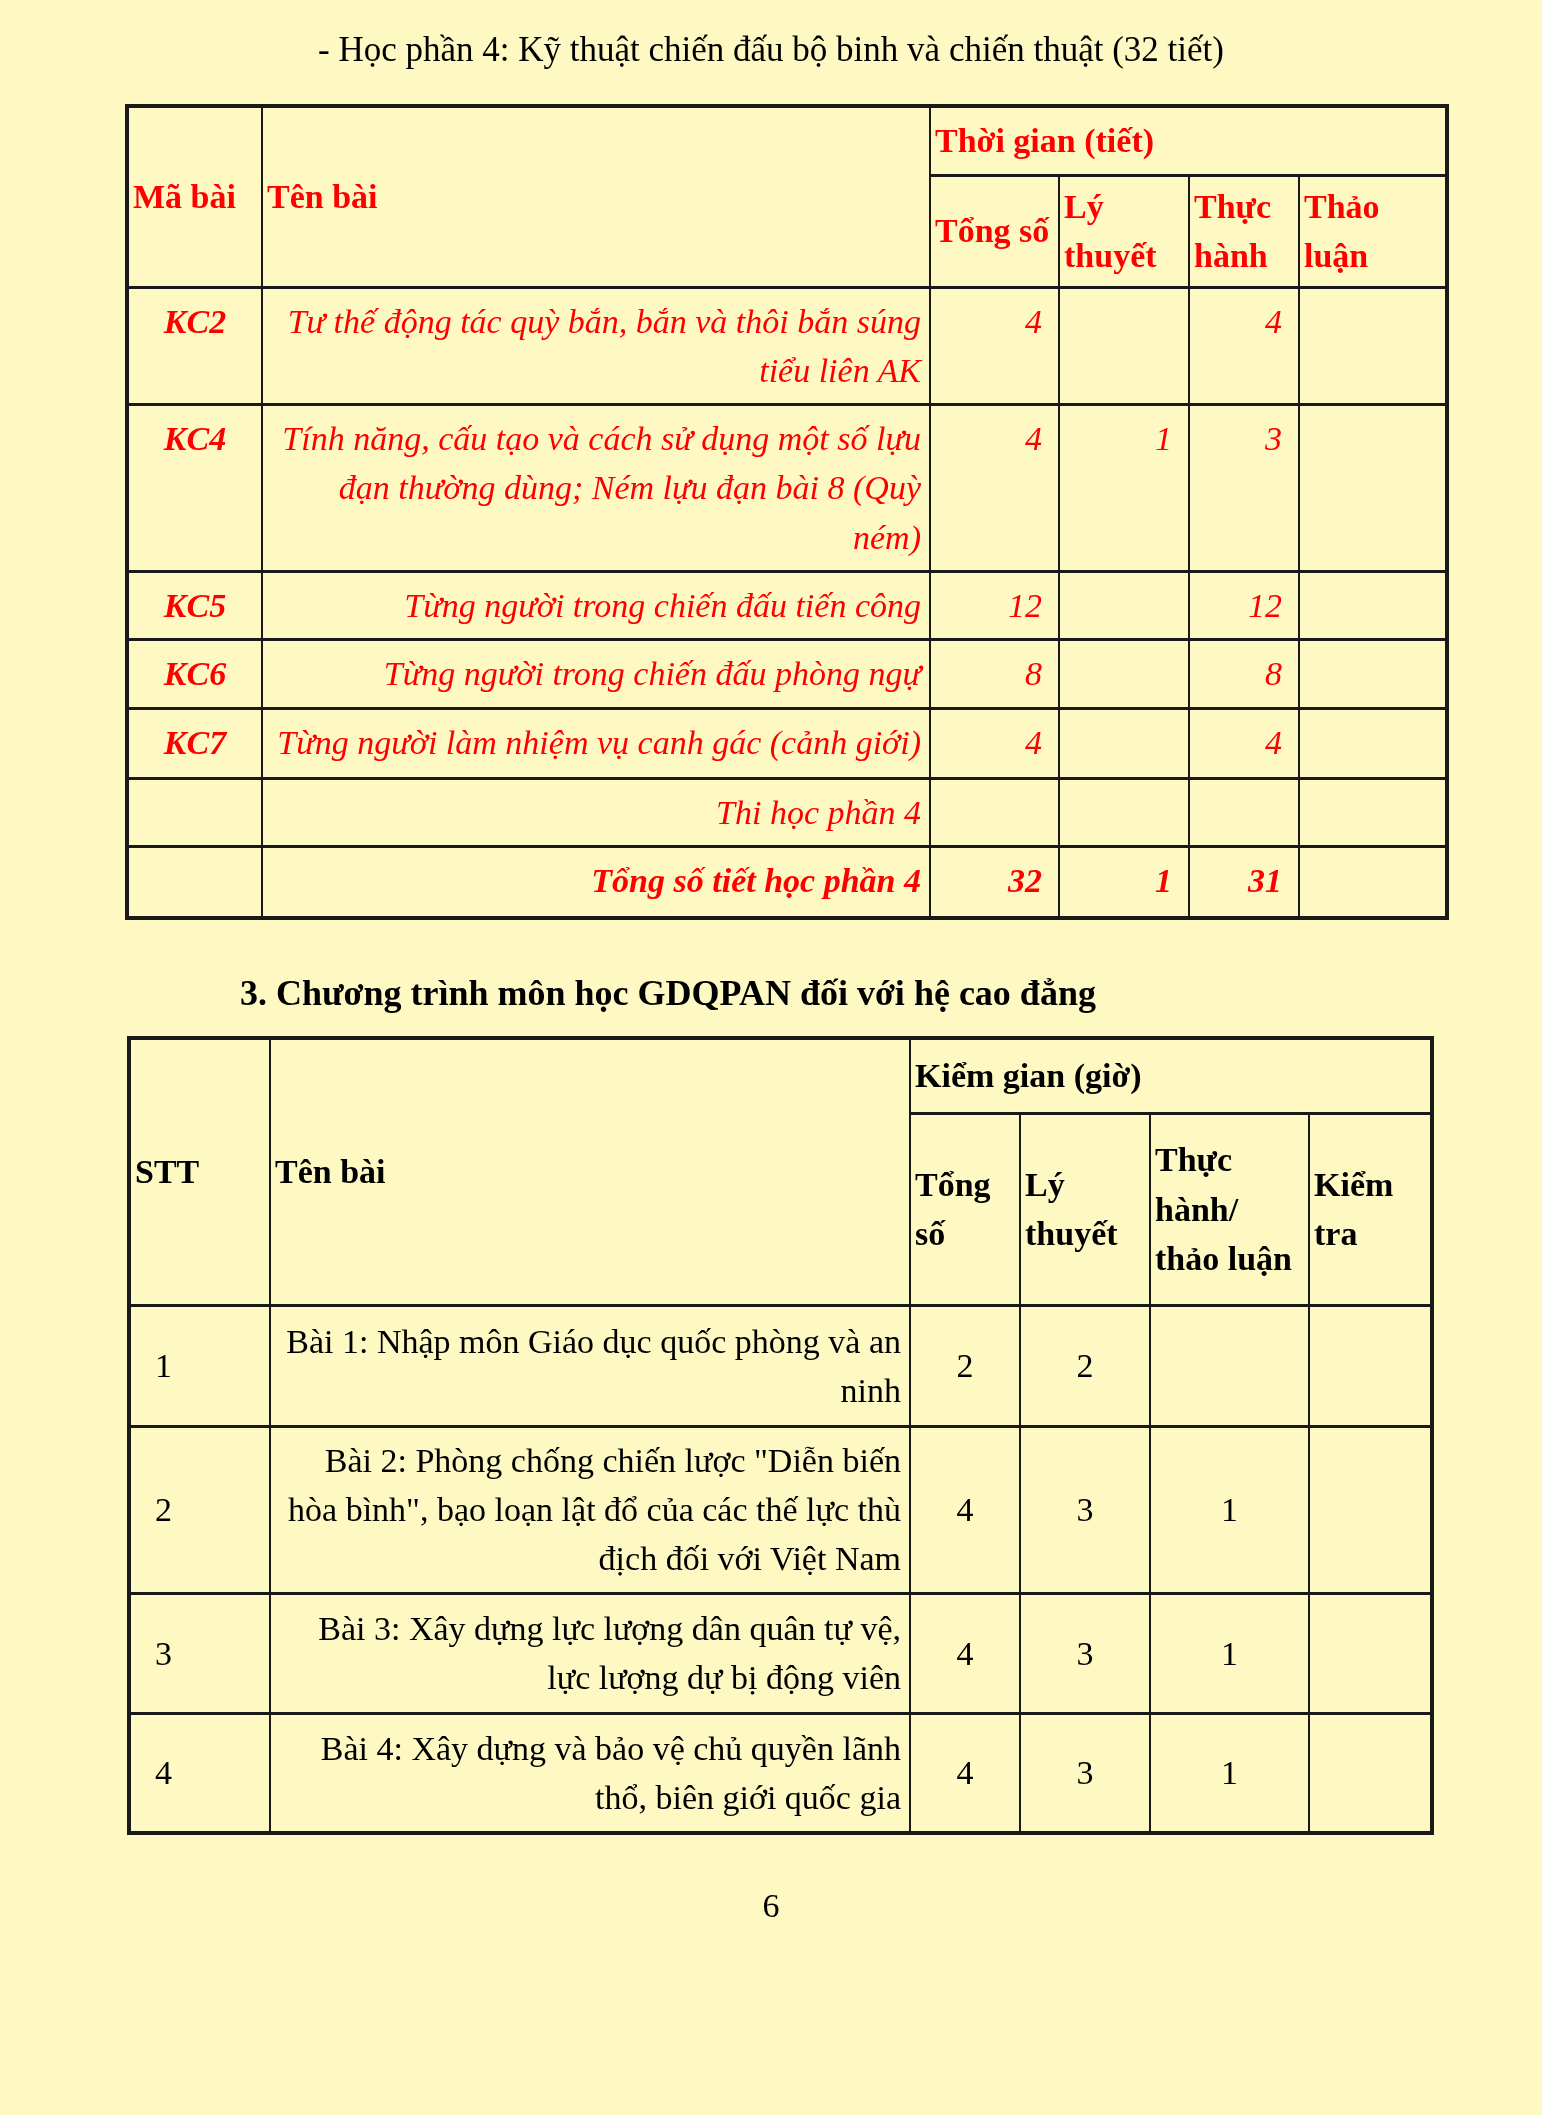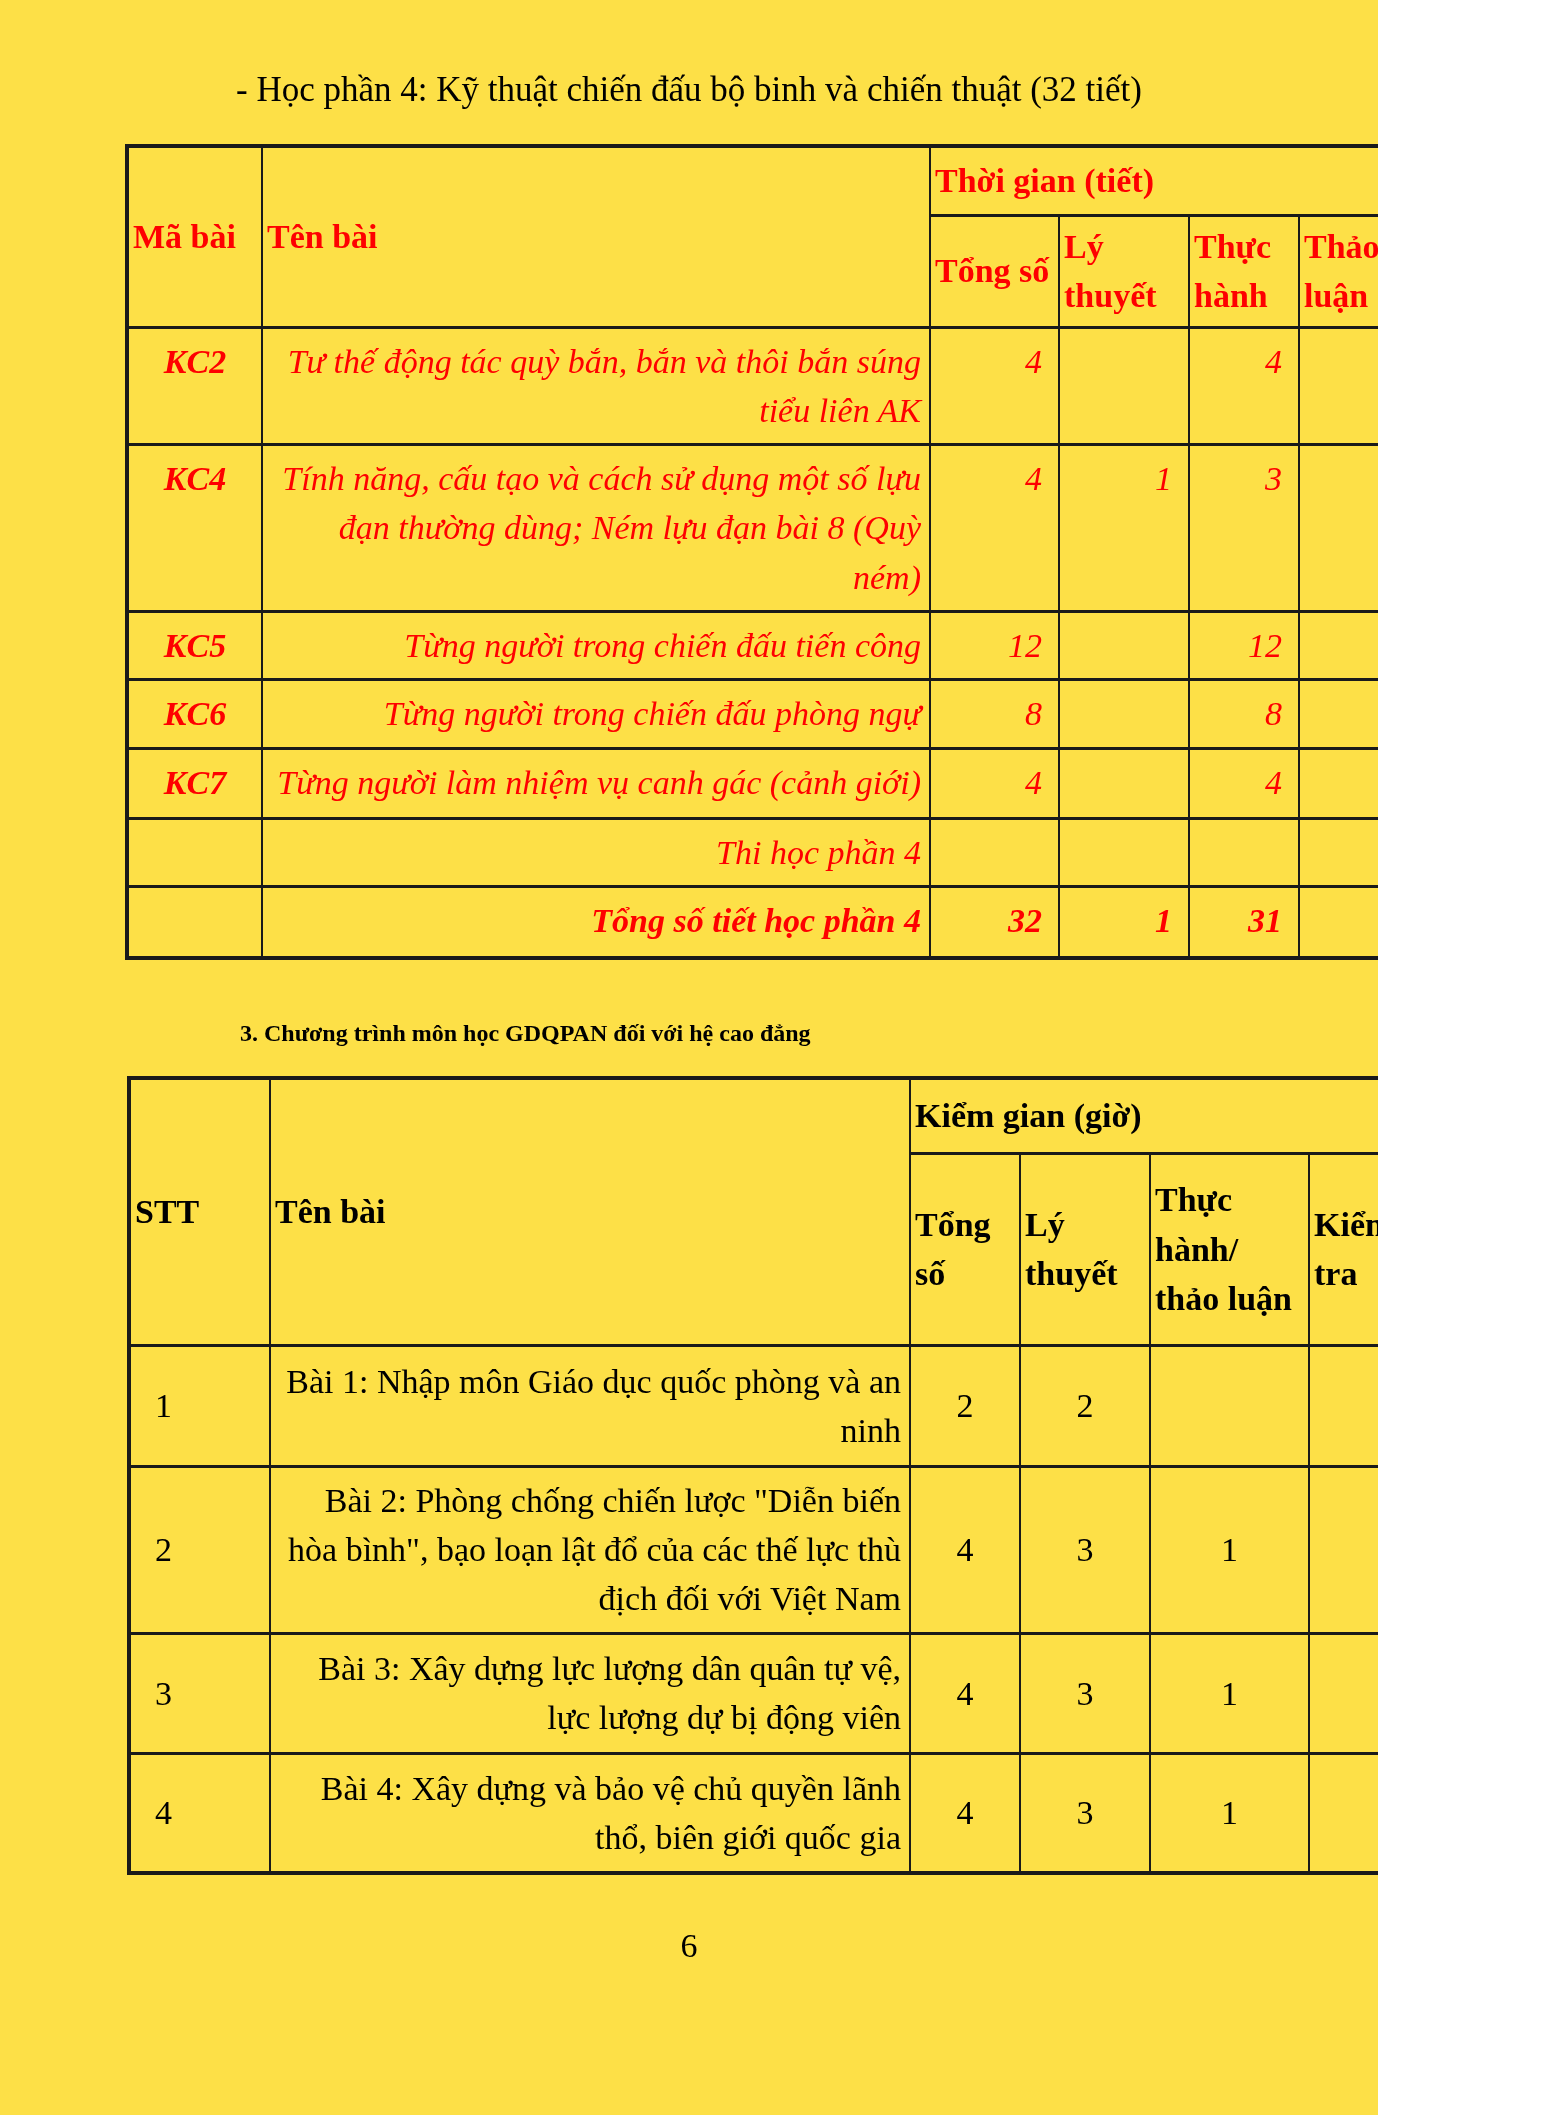--- a/index.html
+++ b/index.html
@@ -1,24 +1,24 @@
 <!DOCTYPE html>
 <html><head>
 <meta charset="utf-8">
 <style>
   html,body{margin:0;padding:0;background:#ffffff;}
   .page{
     position:relative;
-    width:1378px;height:2115px;
-    background:#fde047;
+    width:1542px;height:2115px;
+    background:#fef9c3;
     font-family:"Liberation Serif","DejaVu Serif",serif;
     color:#000000;
     overflow:hidden;
     box-sizing:border-box;
-    padding-top:68px;
+    padding-top:28px;
   }
   .doc-title{
     text-align:center;
     font-size:35px;
     line-height:44px;
     white-space:nowrap;
   }
   .doc-table{
     border-collapse:collapse;
     border:4px solid #1a1a1a;
@@ -38,21 +38,21 @@
   .t1 td{vertical-align:top;padding-top:8px;padding-bottom:8px;font-style:italic;}
   .t2 td{vertical-align:middle;padding-top:8px;padding-bottom:8px;}
   td.code{text-align:center;font-weight:bold;}
   td.stt{text-align:left;padding-left:24px;}
   td.name{text-align:right;padding-left:14px;padding-right:8px;}
   .t1 td.num{text-align:right;padding-right:16px;}
   .t2 td.num{text-align:center;}
   tr.total td{font-weight:bold;}
   .sec-heading{
     margin:50px 14px 0 240px;
-    font-size:24px;
+    font-size:36px;
     font-weight:bold;
     line-height:46px;
   }
   .sec-paragraph{
     margin:22px 0 0 122px;
     width:1330px;
     font-size:35px;
     line-height:58px;
     text-indent:114px;
     text-align:justify;

